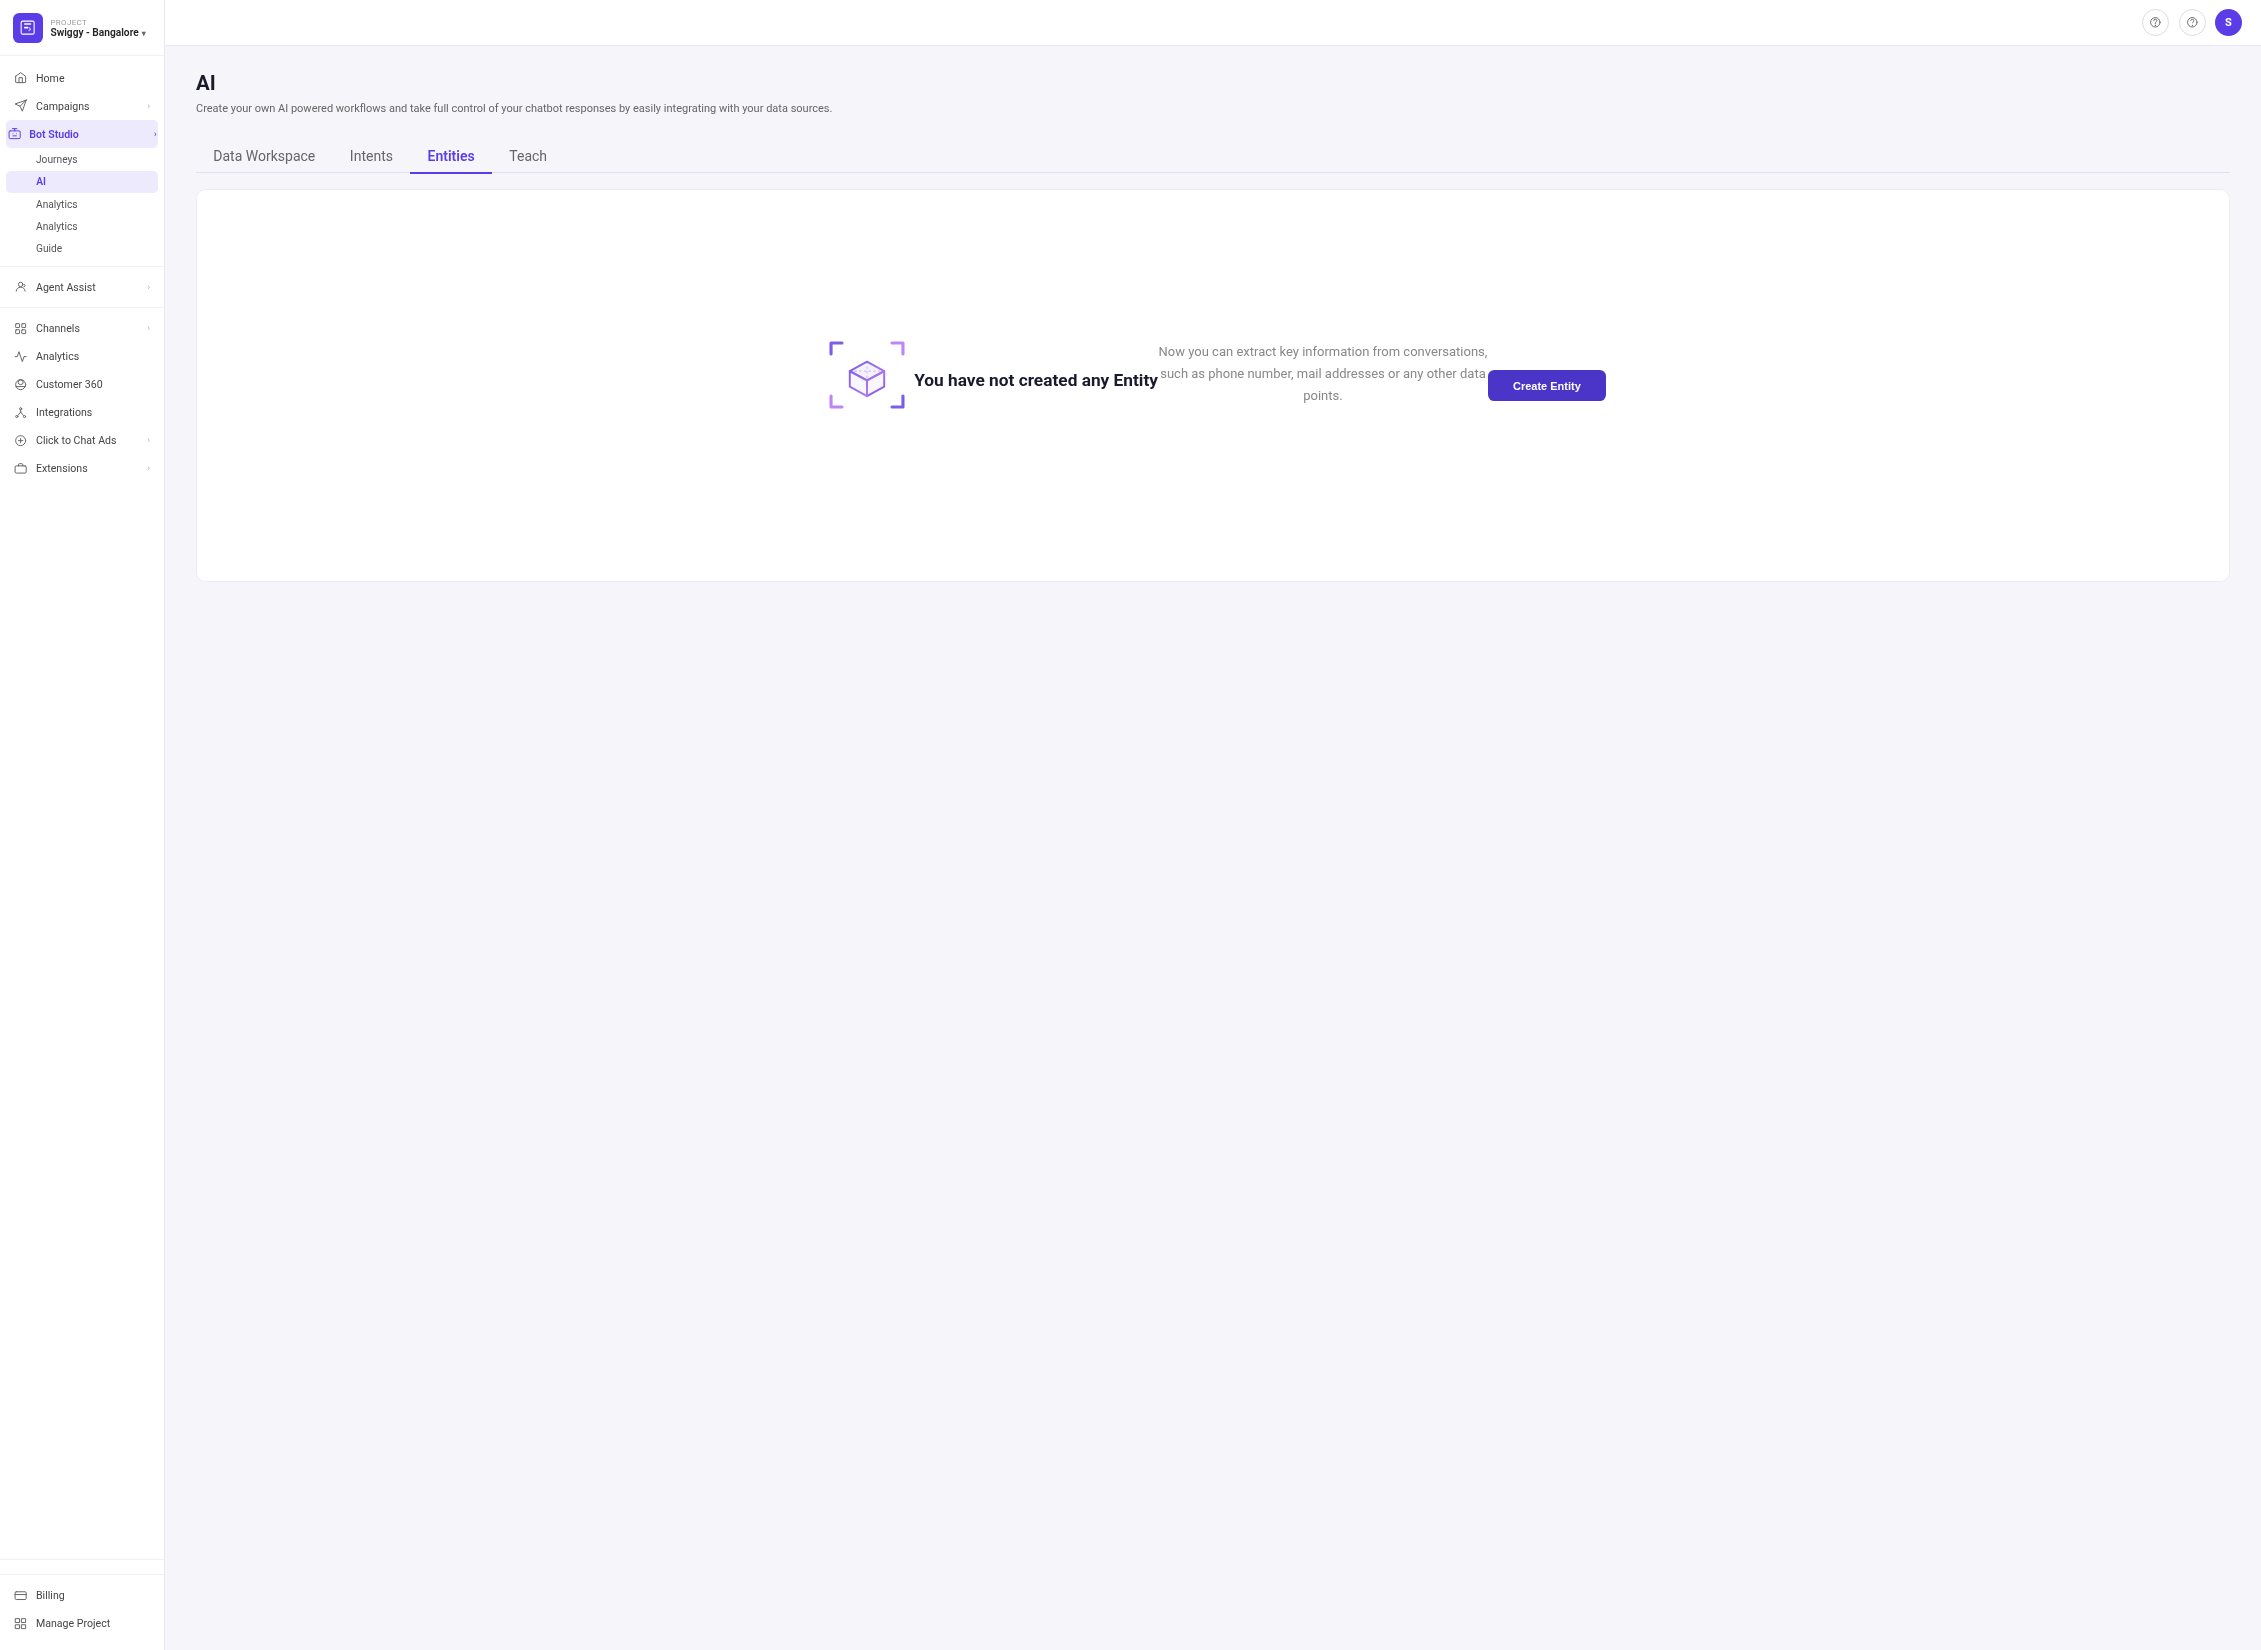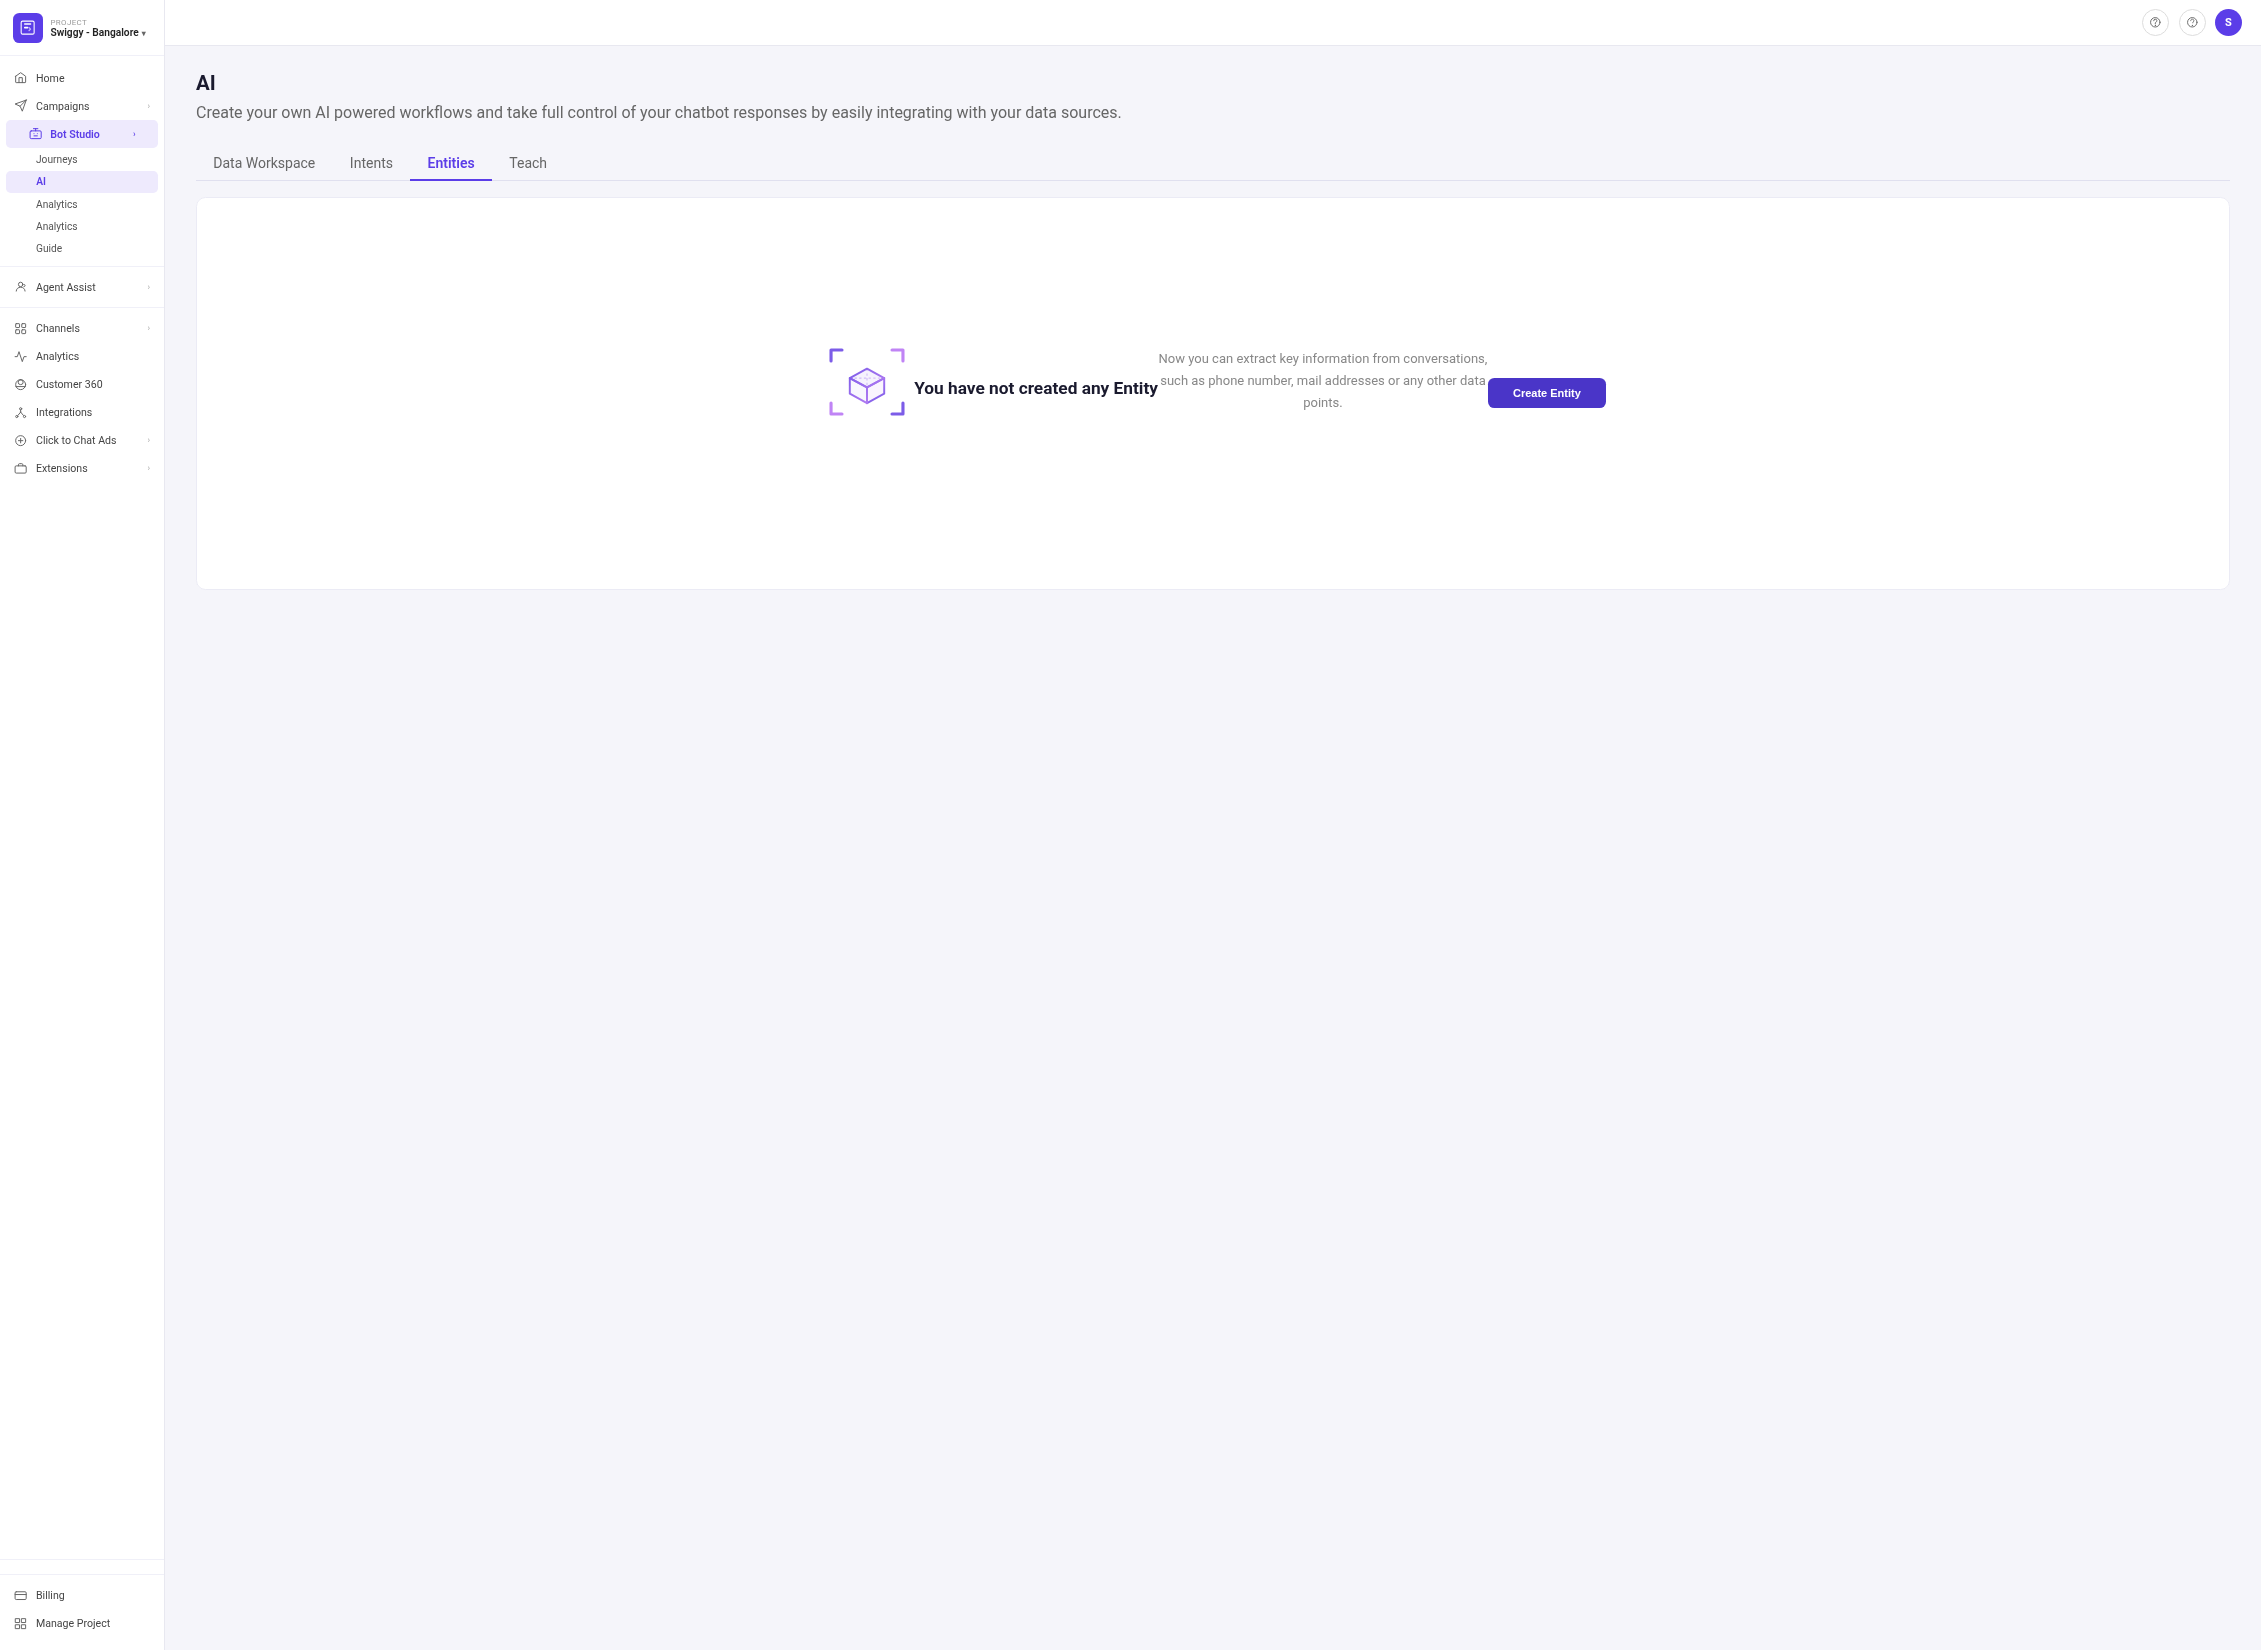--- a/index.html
+++ b/index.html
@@ -10,21 +10,21 @@
     .sidebar-header { padding: 12.6px 12.6px; display: flex; align-items: center; gap: 7.9px; border-bottom: 0.8px solid #f0f0f8; }
     .logo-box { width: 30px; height: 30px; background: #5b3de8; border-radius: 6.3px; display: flex; align-items: center; justify-content: center; flex-shrink: 0; }
     .logo-box svg { width: 17.3px; height: 17.3px; }
     .project-info { display: flex; flex-direction: column; }
     .project-label { font-size: 7.9px; color: #999; text-transform: uppercase; letter-spacing: 0.4px; }
     .project-name { font-size: 10.2px; font-weight: 600; color: #222; display: flex; align-items: flex-end; gap: 3.1px; }
     .chevron-icon { font-size: 7.9px; color: #666; }
 
     .nav-section { padding: 7.9px 0; flex: 1; }
     .nav-item { display: flex; align-items: center; padding: 7px 14px; cursor: pointer; color: #444; font-size: 10.6px; gap: 8px; border-radius: 0; position: relative; transition: background 0.15s; }
-    .nav-item.active { background: #eeeafd; color: #5b3de8; font-weight: 600; border-radius: 4.7px; margin: 0 6.3px; padding: 7px 22px; }
+    .nav-item.active { background: #eeeafd; color: #5b3de8; font-weight: 600; border-radius: 4.7px; margin: 0 6.3px; padding: 7px 1px; }
     .nav-item .nav-arrow { margin-left: auto; font-size: 8.6px; color: #aaa; }
     .nav-icon { width: 14px; height: 14px; display: flex; align-items: center; justify-content: center; flex-shrink: 0; }
 
     .sub-nav { padding-left: 0; }
     .sub-nav-item { display: flex; align-items: center; padding: 5.5px 14px 5.5px 36px; cursor: pointer; color: #555; font-size: 10.2px; transition: background 0.15s; }
     .sub-nav-item.active { color: #5b3de8; background: #eeeafd; font-weight: 600; border-radius: 4.7px; margin: 0.8px 6.3px; padding: 5.5px 7.9px 5.5px 30px; }
 
     .nav-divider { height: 0.8px; background: #f0f0f8; margin: 6.3px 0; }
 
     .sidebar-bottom { padding: 7.9px 0 12.6px; border-top: 0.8px solid #f0f0f8; }
@@ -34,21 +34,21 @@
 
     
     .topbar { height: 46px; background: #fff; border-bottom: 0.8px solid #e8e8f0; display: flex; align-items: center; justify-content: flex-end; padding: 0 19px; gap: 9.4px; }
     .topbar-icon-btn { width: 27px; height: 27px; border-radius: 50%; border: 1.2px solid #ddd; background: #fff; display: flex; align-items: center; justify-content: center; cursor: pointer; color: #666; font-size: 11.8px; }
     .avatar-btn { width: 27px; height: 27px; border-radius: 50%; background: #5b3de8; display: flex; align-items: center; justify-content: center; color: #fff; font-size: 11px; font-weight: 700; cursor: pointer; }
 
     
     .content { flex: 1; overflow-y: auto; padding: 25px 31px; background: #f5f5fa; }
 
     .page-title { font-size: 20.4px; font-weight: 700; color: #1a1a2e; margin-bottom: 6.3px; }
-    .page-subtitle { font-size: 16px; color: #666; margin-bottom: 22px; line-height: 1.5; }
+    .page-subtitle { font-size: 11px; color: #666; margin-bottom: 22px; line-height: 1.5; }
 
     
     .tabs { display: flex; gap: 0; border-bottom: 1.2px solid #e0e0ef; margin-bottom: 0; }
     .tab { padding: 7.9px 17.3px; font-size: 14px; color: #666; cursor: pointer; border-bottom: 2px solid transparent; margin-bottom: -1.2px; transition: color 0.15s; }
     .tab.active { color: #5b3de8; font-weight: 600; border-bottom: 2px solid #5b3de8; }
 
     
     .empty-card { background: #fff; border-radius: 9.4px; margin-top: 0; min-height: 393px; display: flex; align-items: center; justify-content: center; border: 0.8px solid #ebebf5; }
     .empty-state { display: flex; flex-direction: row; align-items: center; text-align: center; padding: 47px 31px; }
 

